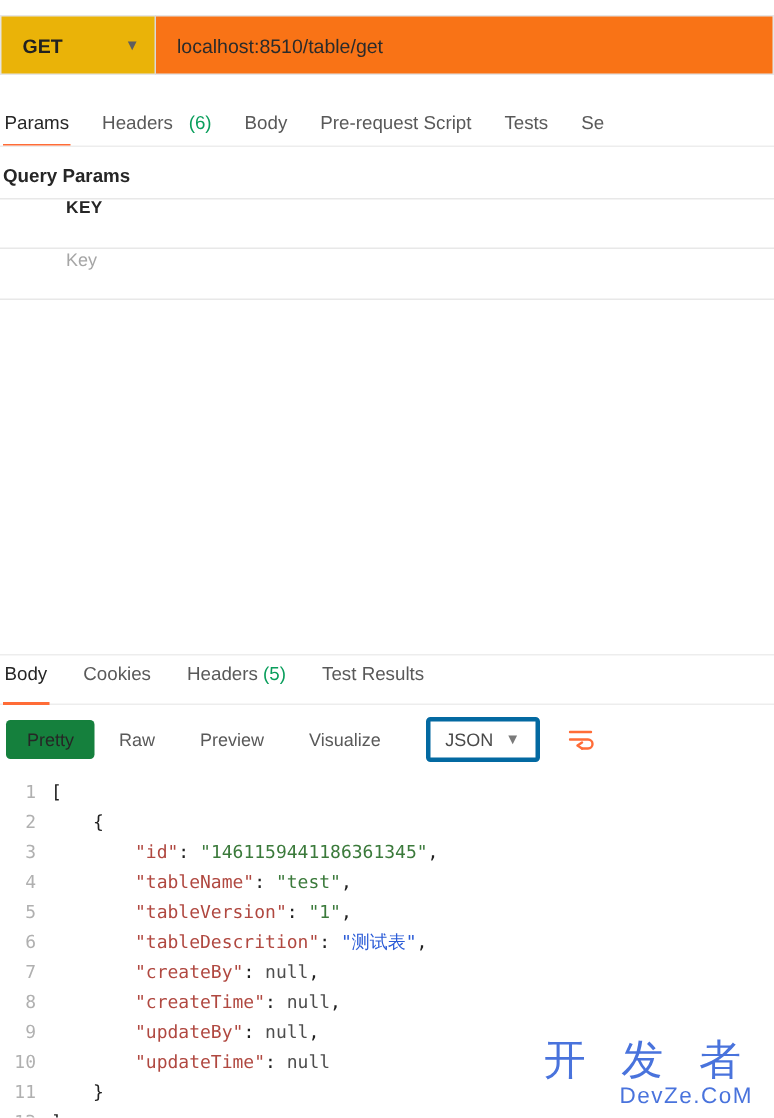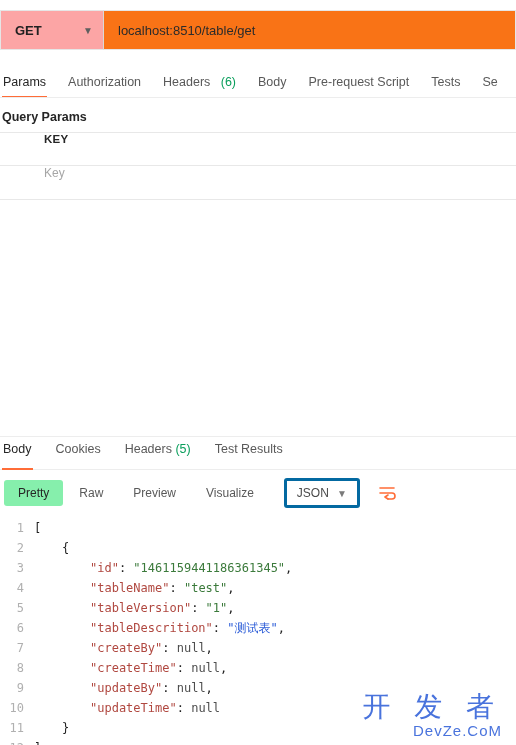--- a/index.html
+++ b/index.html
@@ -21,21 +21,21 @@
     align-items: stretch;
     margin: 10px 0 0 0;
     height: 40px;
   }
   .method-select {
     display: flex;
     align-items: center;
     justify-content: space-between;
     width: 104px;
     padding: 0 10px 0 14px;
-    background: #fca5a5;
+    background: #eab308;
     border: 1px solid #e6e6e6;
     border-right: 1px solid #d9d9d9;
     font-weight: 600;
     font-size: 13px;
     cursor: pointer;
   }
   .method-select .chev { font-size: 10px; color: #5f5f5f; }
   .url-input {
     flex: 1;
     display: flex;
@@ -172,21 +172,21 @@
   }
   .seg-btn {
     font-size: 12px;
     color: #595959;
     padding: 6px 14px;
     border-radius: 3px;
     cursor: pointer;
     background: transparent;
   }
   .seg-btn.active {
-    background: #86efac;
+    background: #15803d;
     color: #262626;
   }
   .fmt-select {
     display: flex;
     align-items: center;
     gap: 8px;
     padding: 5px 10px;
     border: 3px solid #0369a1;
     border-radius: 3px;
     font-size: 12px;
@@ -263,21 +263,20 @@
     <span>GET</span>
     <span class="chev">▼</span>
   </div>
   <div class="url-input">
     <span>localhost:8510/table/get</span>
   </div>
 </div>
 
 <div class="req-tabs">
   <div class="req-tab active"><span>Params</span></div>
-  <div class="req-tab"><span>Authorization</span></div>
   <div class="req-tab">
     <span>Headers</span>
     <span>&nbsp;</span>
     <span class="count">(6)</span>
   </div>
   <div class="req-tab"><span>Body</span></div>
   <div class="req-tab"><span>Pre-request Script</span></div>
   <div class="req-tab"><span>Tests</span></div>
   <div class="req-tab"><span>Se</span></div>
 </div>

